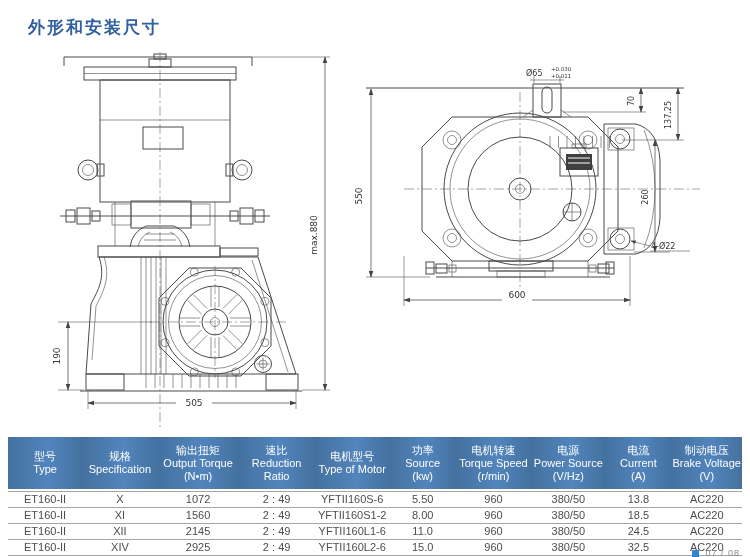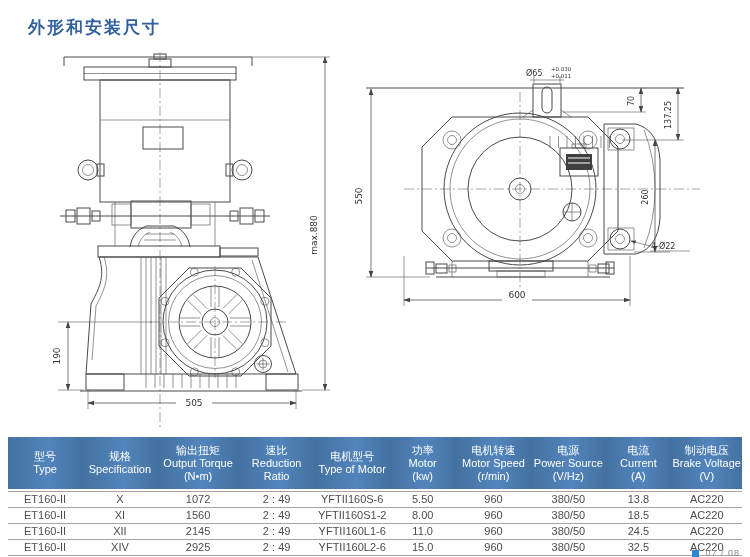--- a/index.html
+++ b/index.html
@@ -278,26 +278,26 @@
               <div>速比</div>
               <div>Reduction</div>
               <div>Ratio</div>
             </th>
             <th>
               <div>电机型号</div>
               <div>Type of Motor</div>
             </th>
             <th>
               <div>功率</div>
-              <div>Motor</div>
+              <div>Source</div>
               <div>(kw)</div>
             </th>
             <th>
               <div>电机转速</div>
-              <div>Motor Speed</div>
+              <div>Torque Speed</div>
               <div>(r/min)</div>
             </th>
             <th>
               <div>电源</div>
               <div>Power Source</div>
               <div>(V/Hz)</div>
             </th>
             <th>
               <div>电流</div>
               <div>Current</div>

